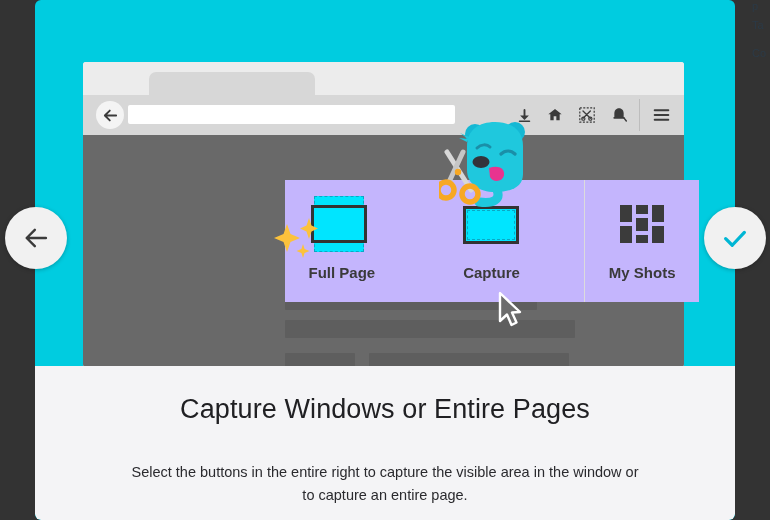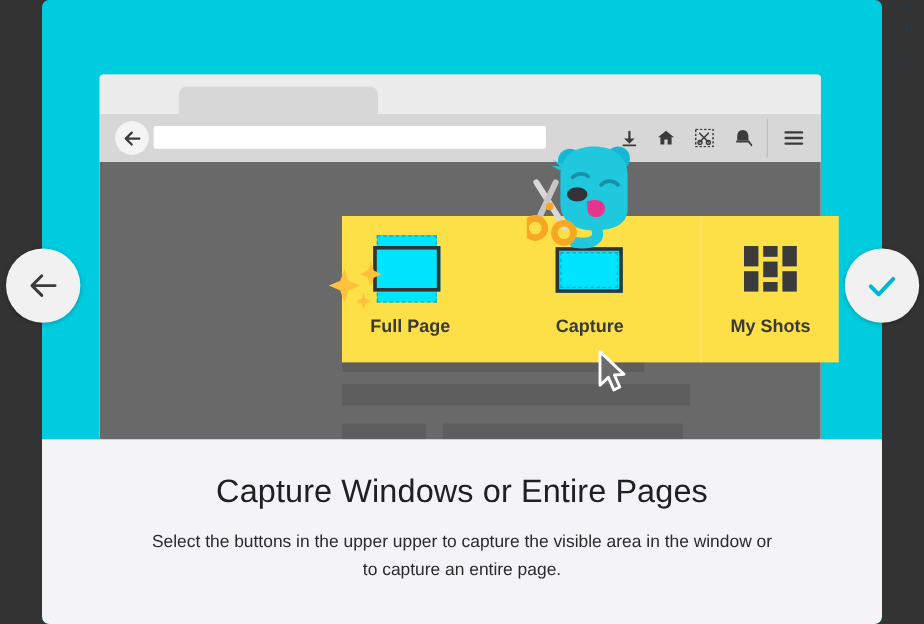--- a/index.html
+++ b/index.html
@@ -147,21 +147,21 @@
   #ph-3 { left: 202px; top: 218px; width: 70px;  height: 14px; }
   #ph-4 { left: 286px; top: 218px; width: 200px; height: 14px; }
 
   
   #capture-panel {
     position: absolute;
     left: 250px;
     top: 180px;
     width: 414px;
     height: 122px;
-    background: #fde047;
+    background: #c4b5fd;
     display: flex;
     gap: 36px;
   }
   .capture-card {
     flex: 1 1 0;
     position: relative;
     display: flex;
     flex-direction: column;
     align-items: center;
     justify-content: flex-start;
@@ -269,20 +269,21 @@
     top: 366px;
     width: 700px;
     height: 154px;
     background: #f4f4f6;
     border-radius: 0 0 6px 6px;
     display: flex;
     flex-direction: column;
     align-items: center;
     padding-top: 28px;
     box-sizing: border-box;
+    gap: 20px;
   }
   #caption-title {
     font-size: 27px;
     color: #202023;
     font-weight: normal;
     margin: 0;
     font-family: "Liberation Sans", sans-serif;
     letter-spacing: 0.1px;
   }
   #caption-desc {
@@ -455,21 +456,21 @@
       </g>
     </svg>
 
     <svg id="cursor" viewBox="0 0 26 38">
       <path d="M3 2 L3 30 L10 23.5 L14.5 34 L19.5 31.5 L15 21.5 L23 21 Z" fill="#6c6c6c" stroke="#ffffff" stroke-width="2.4" stroke-linejoin="round"></path>
     </svg>
 
     <div id="caption-sheet">
       <h1 id="caption-title">Capture Windows or Entire Pages</h1>
       <div id="caption-desc">
-        <span>Select the buttons in the upper upper to capture the visible area</span>
+        <span>Select the buttons in the entire right to capture the visible area</span>
         <span>in the window or to capture an entire page.</span>
       </div>
     </div>
   </div>
 
   <div class="nav-circle" id="nav-prev">
     <svg width="28" height="28" viewBox="0 0 24 24">
       <path d="M20.5 12 H4.5 M11 5 L4 12 L11 19" stroke="#3b3b3b" stroke-width="2.1" fill="none" stroke-linecap="round" stroke-linejoin="round"></path>
     </svg>
   </div>

